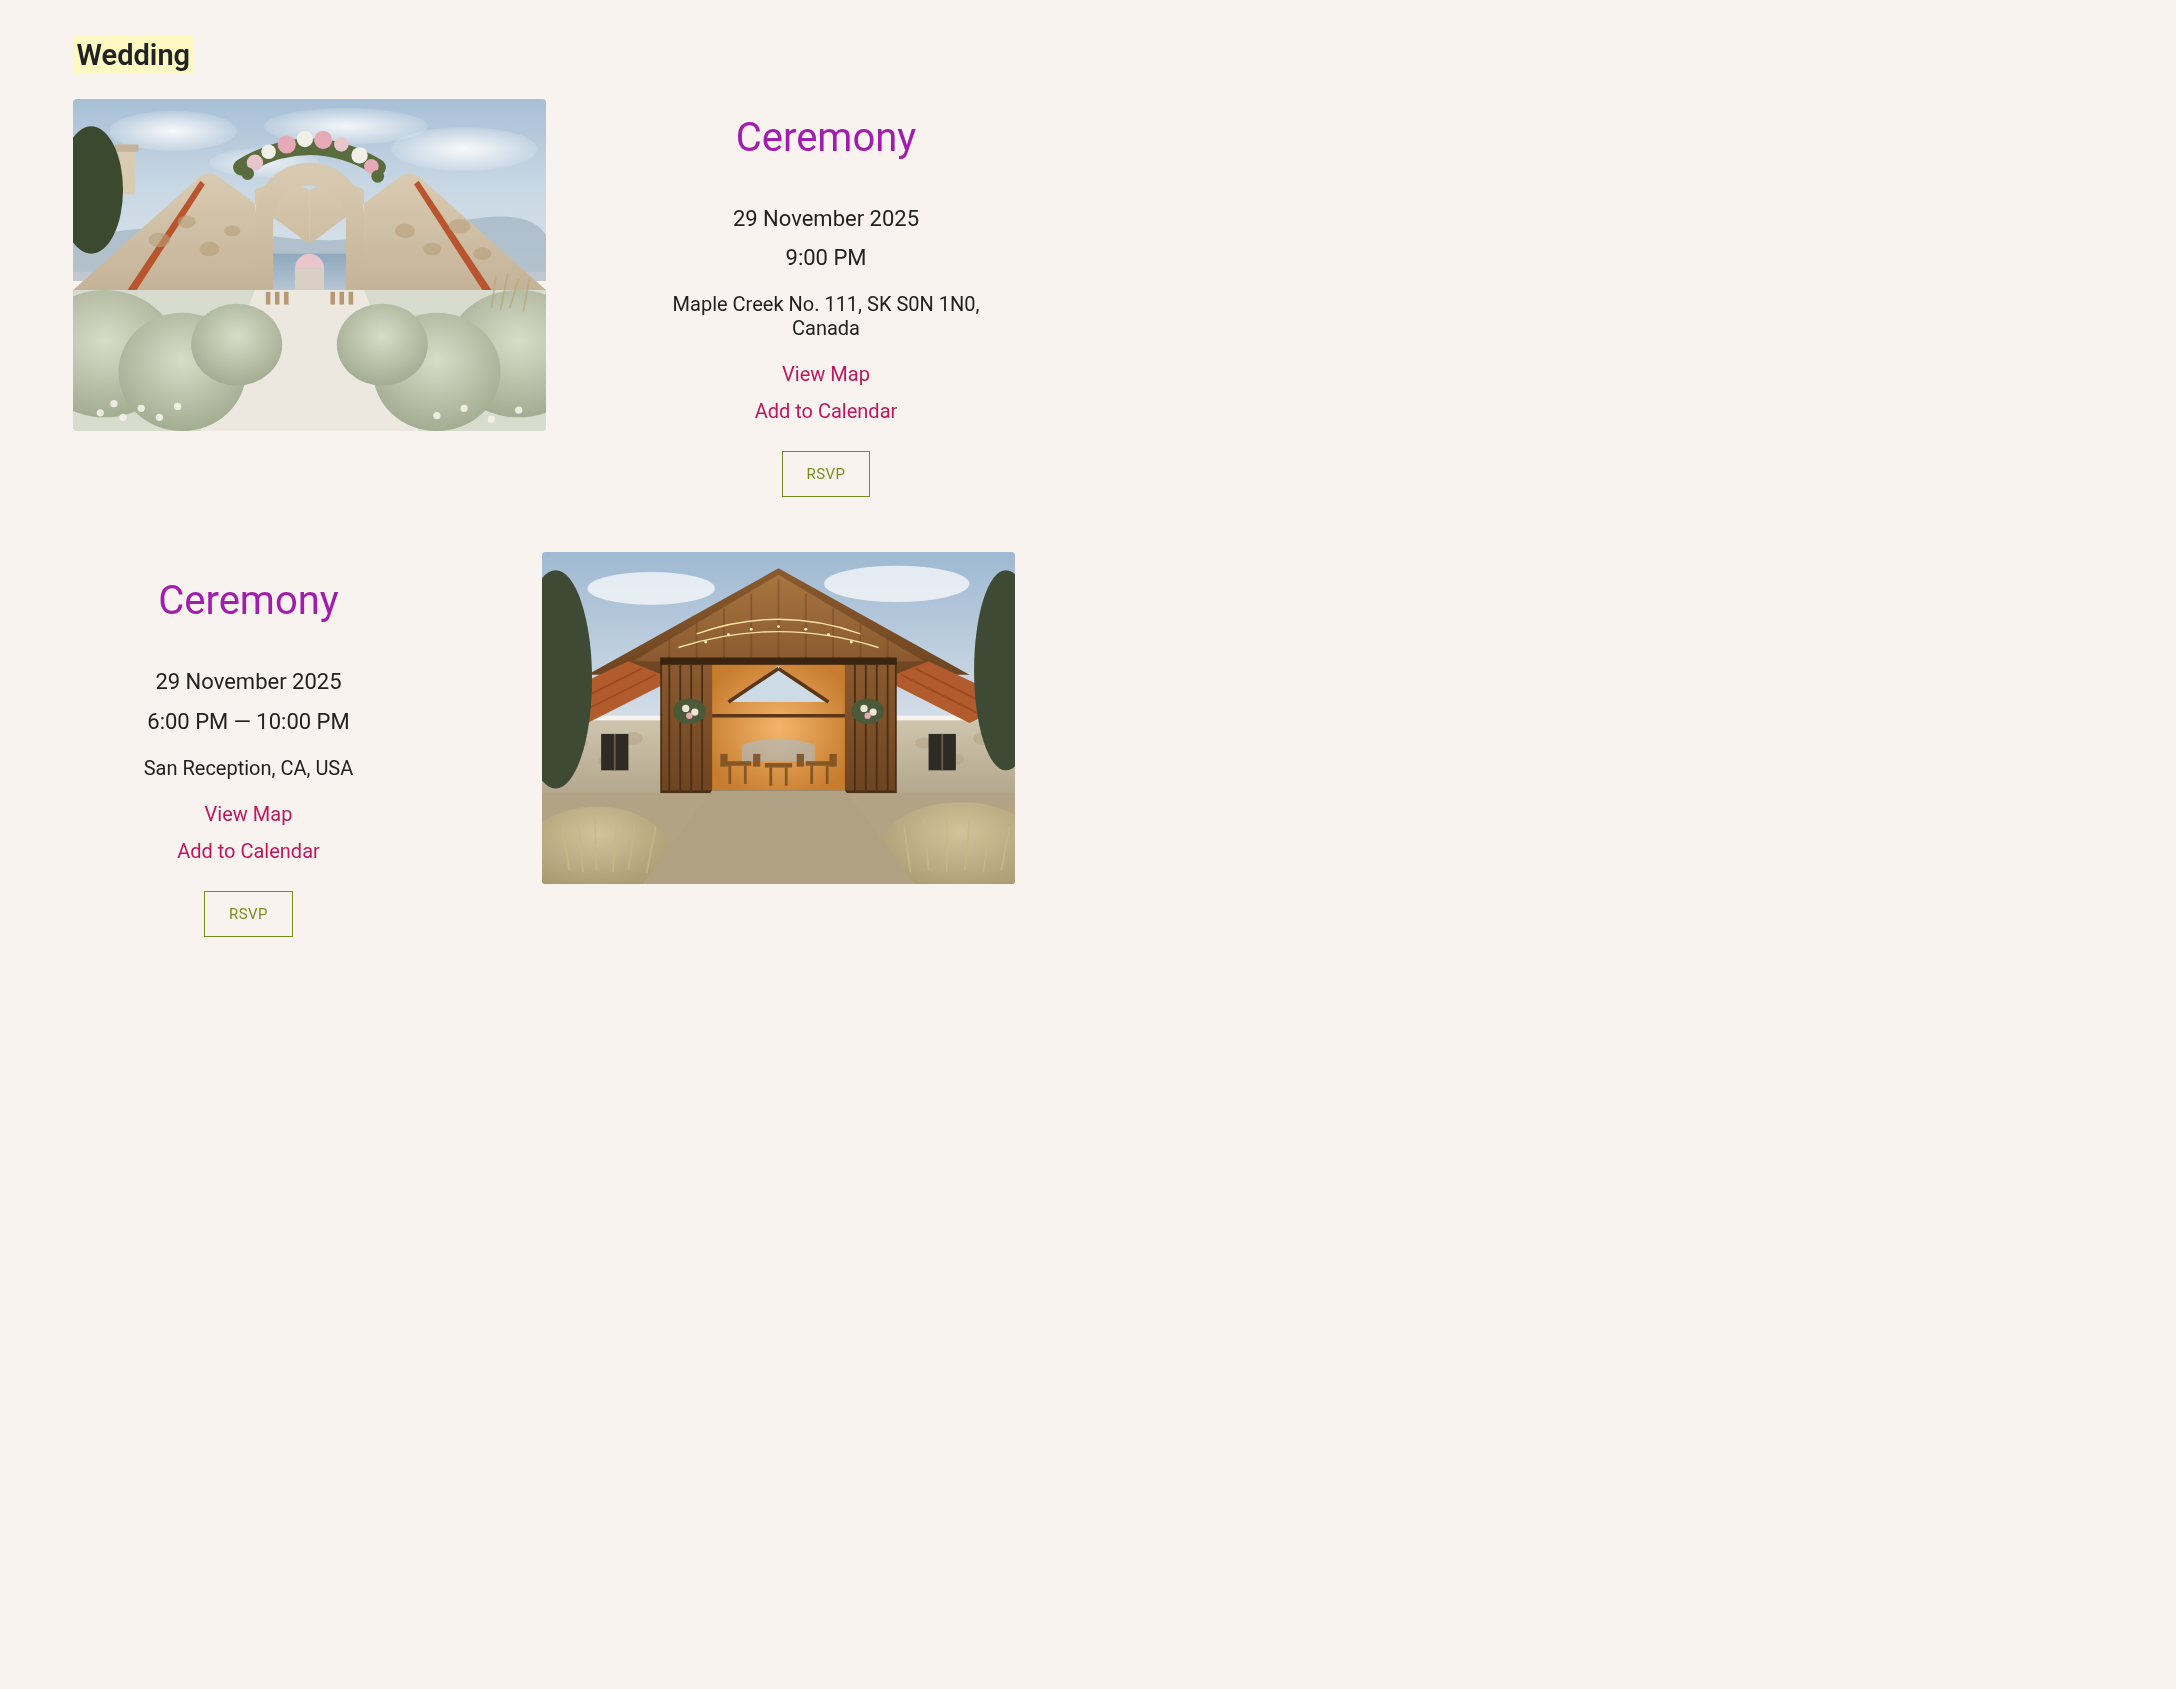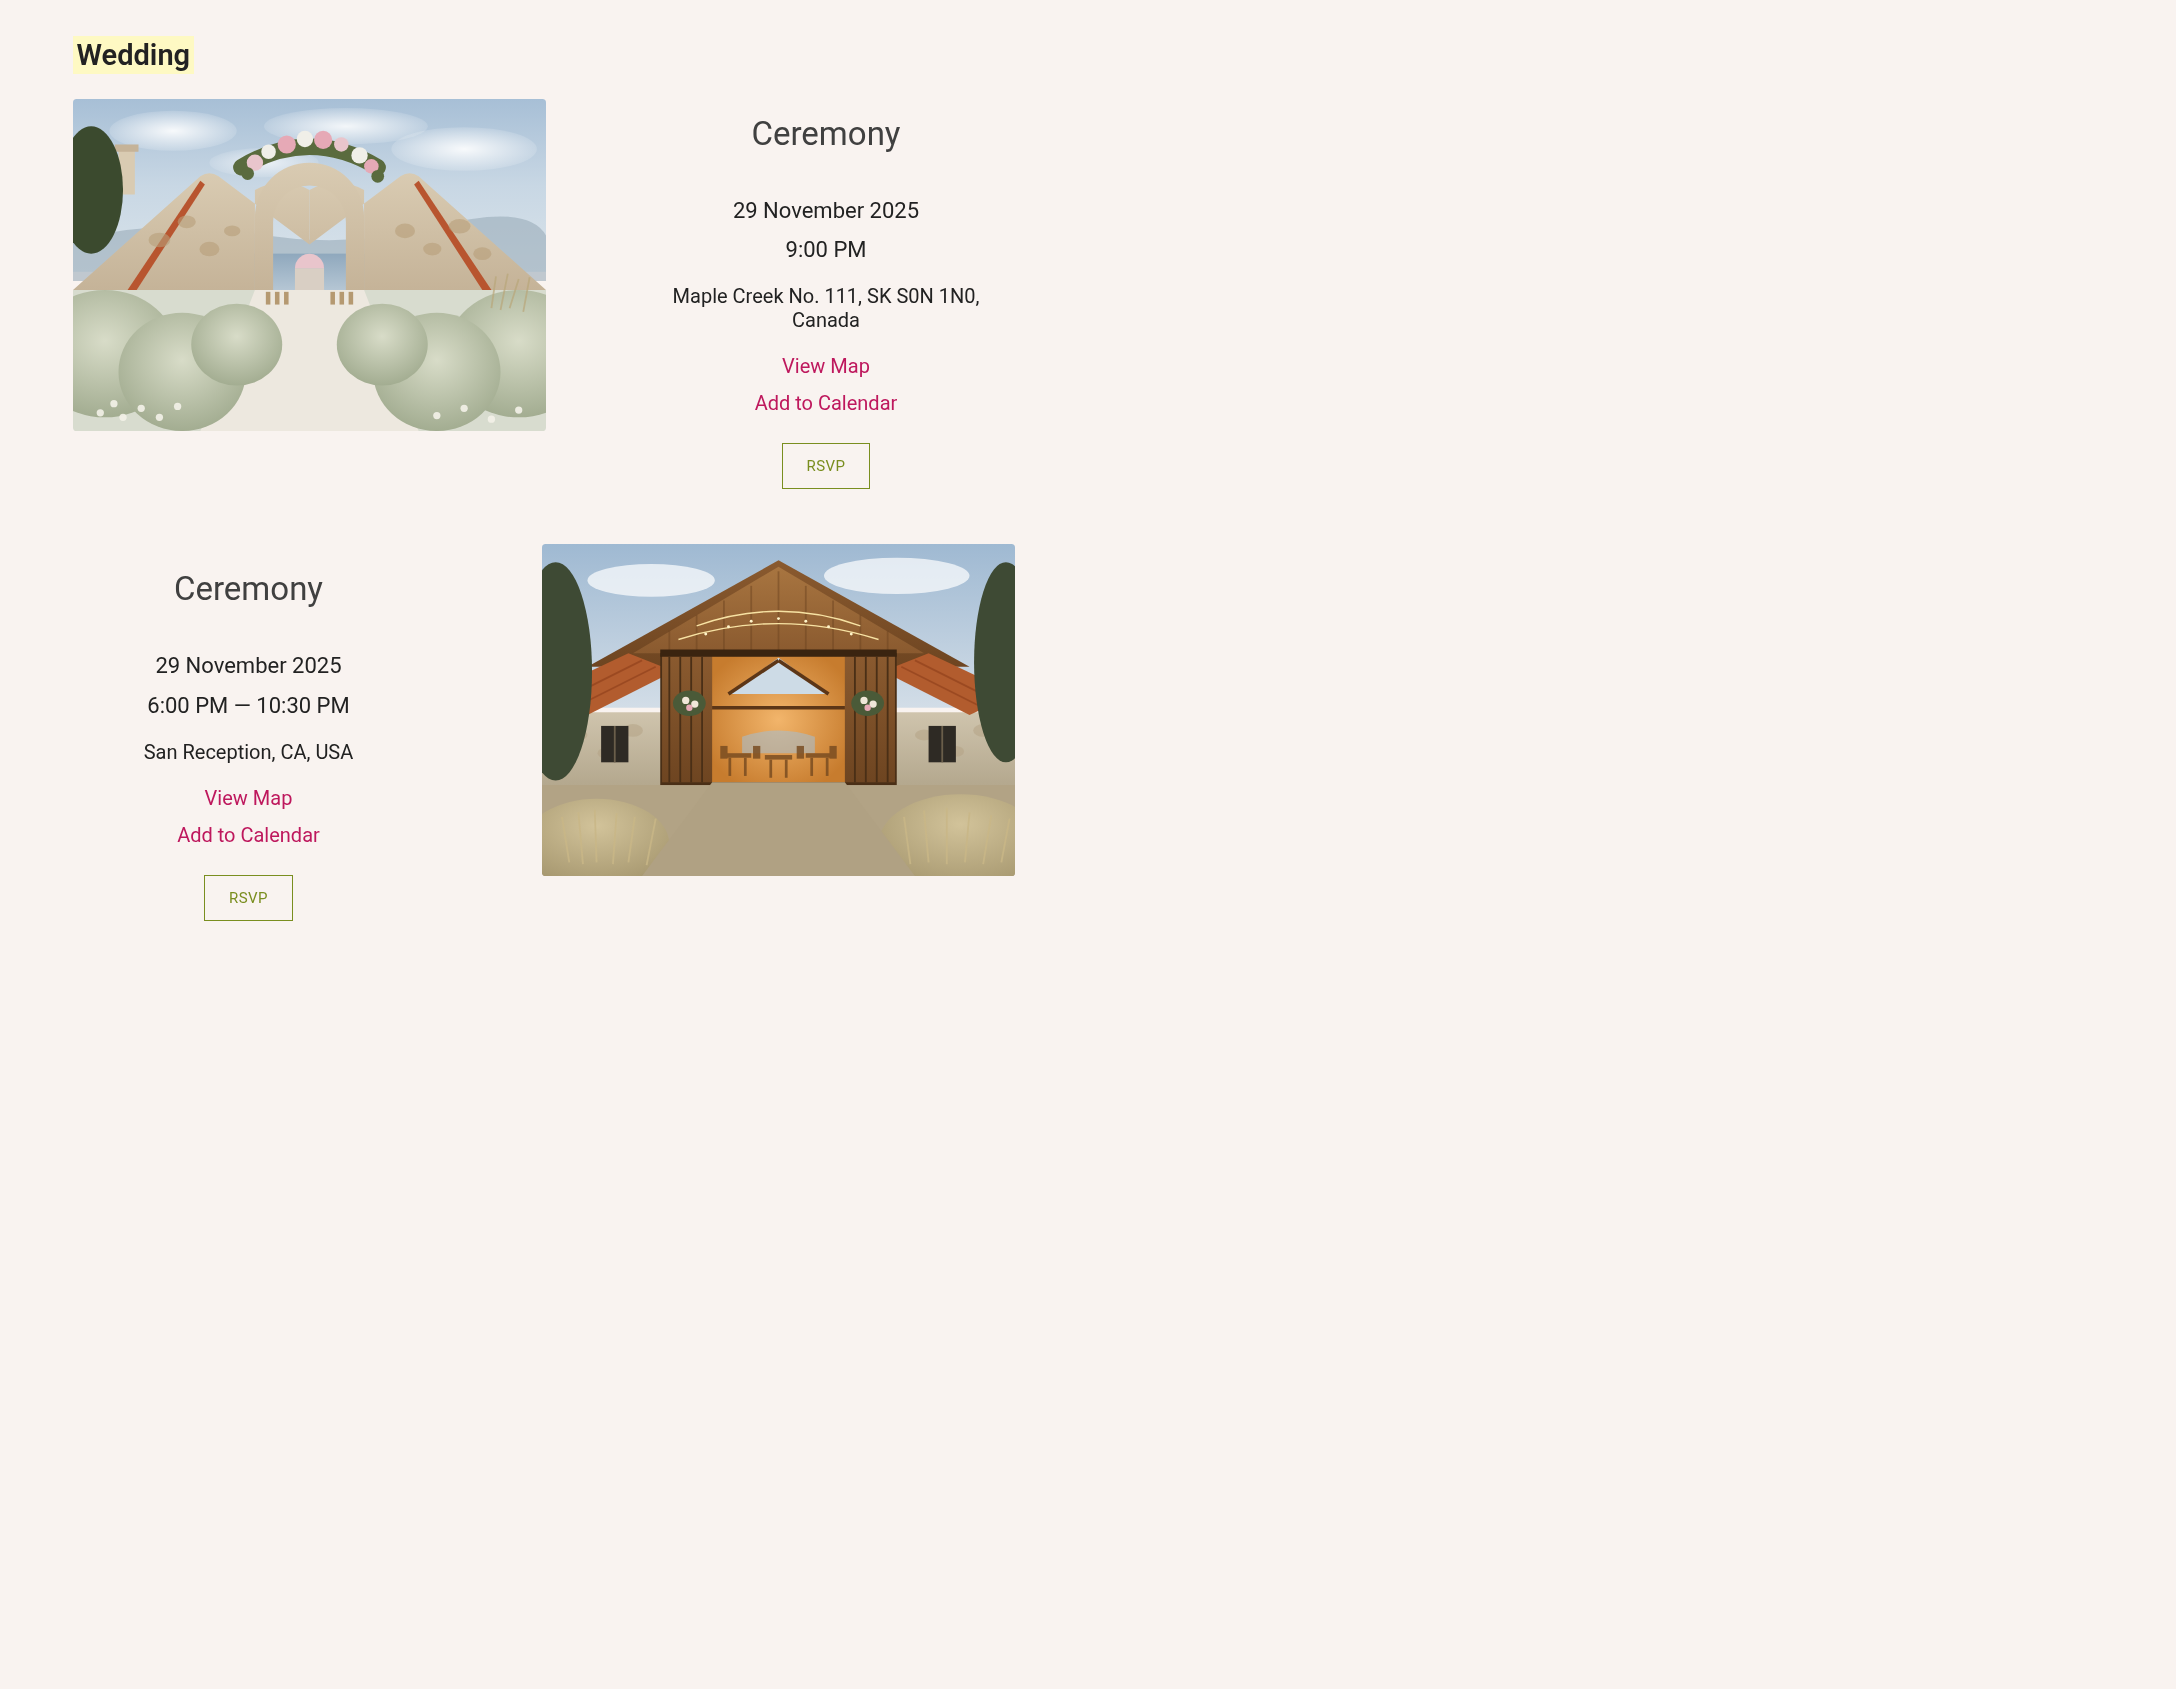--- a/index.html
+++ b/index.html
@@ -38,24 +38,24 @@
     display: block;
     width: 100%;
     height: 100%;
   }
   .event-details {
     flex: 1;
     text-align: center;
     padding-top: 14.5px;
   }
   .event-title {
-    font-size: 33px;
+    font-size: 40px;
     font-weight: 400;
     margin-bottom: 45px;
-    color: #404040;
+    color: #a21caf;
   }
   .event-date {
     font-size: 22px;
     font-weight: 400;
     margin-bottom: 14.5px;
     text-align: center;
   }
   .event-time {
     font-size: 22px;
     font-weight: 400;
@@ -398,21 +398,21 @@
           <line x1="485" y1="352" x2="494" y2="298"></line>
             <line x1="505" y1="350" x2="514" y2="302"></line>
         </g>
 
         <polygon points="187,262 333,262 410,365 110,365" fill="#b0a183"></polygon>
       </svg>
     </div>
     <div class="event-details">
       <h2 class="event-title">Ceremony</h2>
       <div class="event-date">29 November 2025</div>
-      <div class="event-time">6:00 PM — 10:30 PM</div>
+      <div class="event-time">6:00 PM — 10:00 PM</div>
       <div class="event-location">San Reception, CA, USA</div>
       <a class="event-link">View Map</a>
       <a class="event-link">Add to Calendar</a>
       <button class="rsvp-button">RSVP</button>
     </div>
   </div>
 </div>
 
 
 </body></html>

